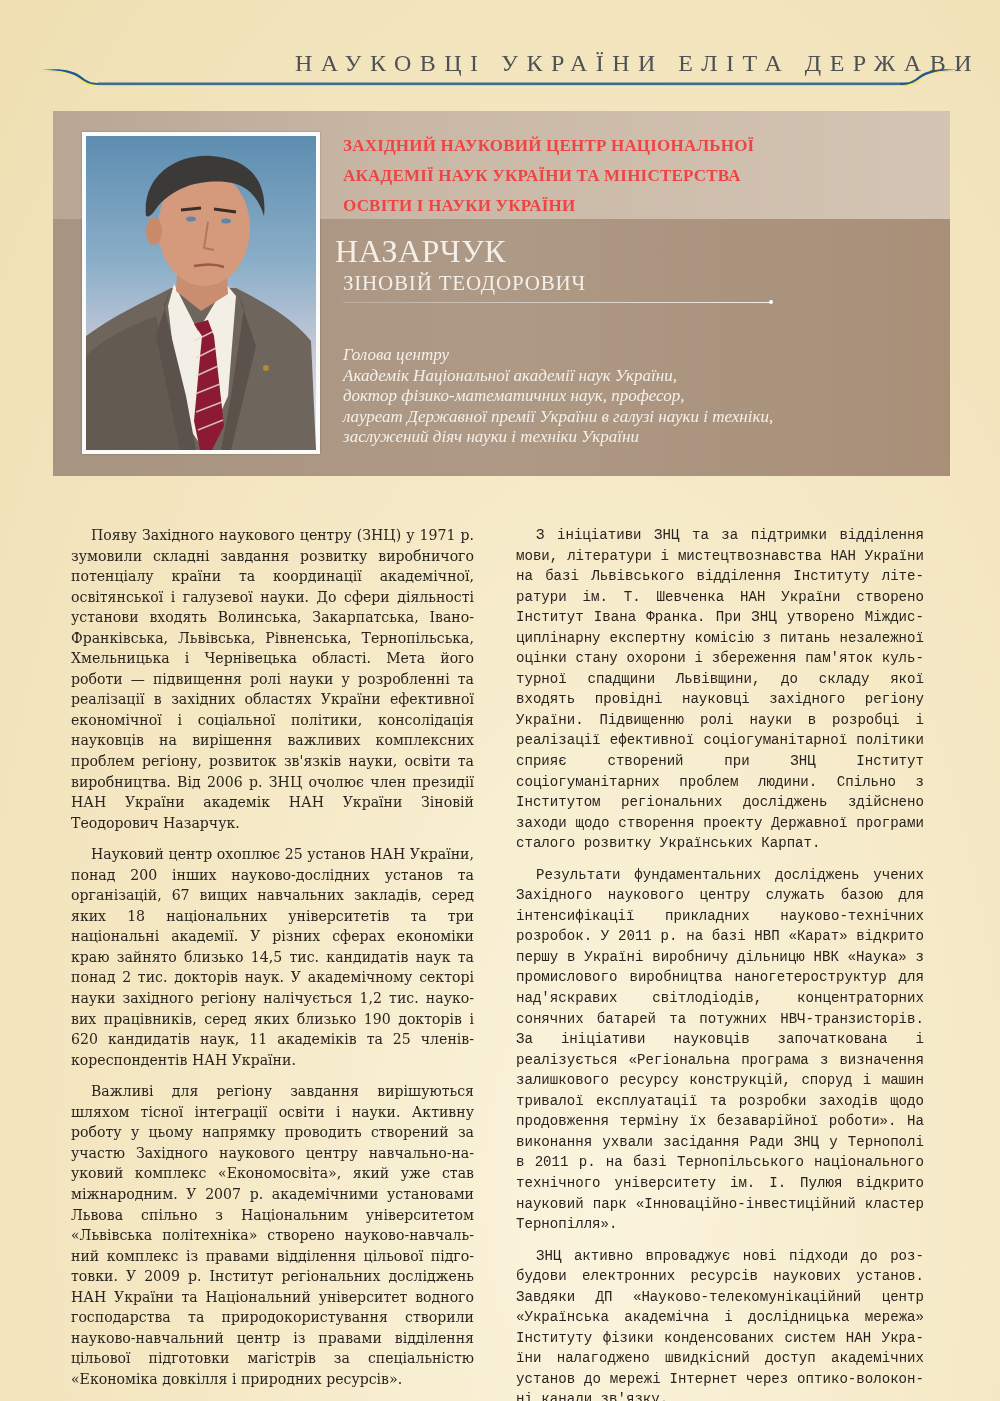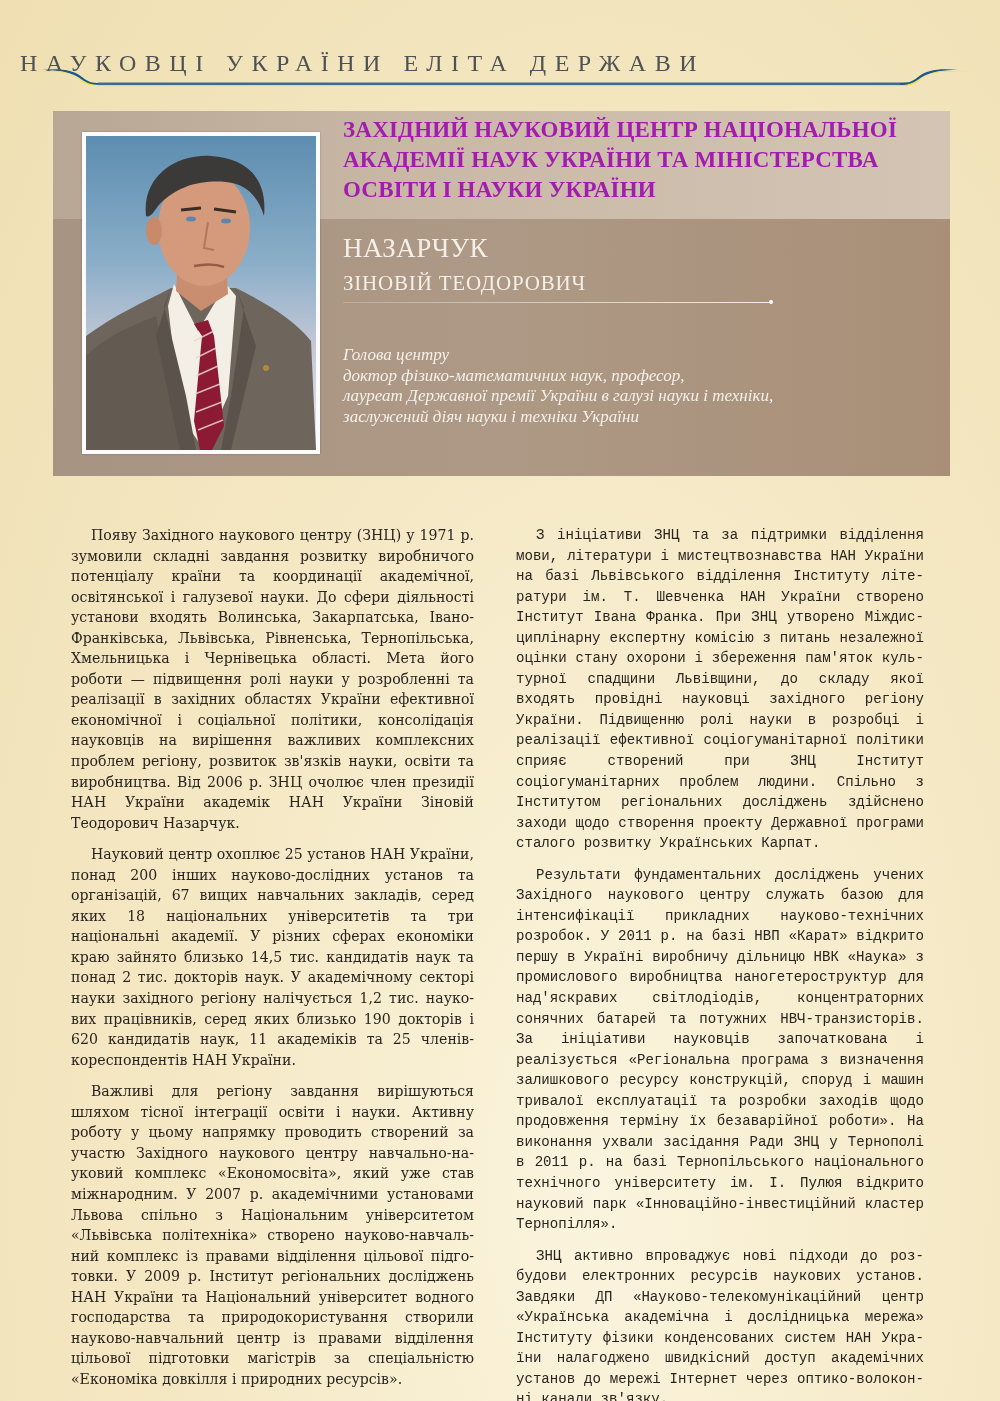--- a/index.html
+++ b/index.html
@@ -4,41 +4,41 @@
 <style>
   html, body { margin: 0; padding: 0; }
   body {
     width: 1000px; height: 1401px; overflow: hidden; position: relative;
     background: radial-gradient(ellipse at 60% 85%, #fbf4de 0%, #f5e9c6 45%, #efdfb2 100%);
     font-family: "DejaVu Serif", "Liberation Serif", serif;
     color: #2a2420;
   }
   .masthead { position: absolute; left: 20px; top: 40px; width: 960px; height: 50px; }
   .masthead .title {
-    position: absolute; left: 0; right: 0; top: 10px; text-align: left;
+    position: absolute; left: 0; right: 0; top: 10px; text-align: right;
     font-family: "Liberation Serif", serif; font-size: 24px; letter-spacing: 8.5px;
     color: #4f5154; white-space: nowrap;
   }
   .masthead svg { position: absolute; left: 0; top: 0; }
 
   .panel { position: absolute; left: 53px; top: 111px; width: 897px; height: 365px; }
   .panel .top-band { position: absolute; left: 0; top: 0; width: 100%; height: 108px;
     background: linear-gradient(90deg, #b9a796 0%, #c9b8a6 40%, #d4c4b3 100%); }
   .panel .bottom-band { position: absolute; left: 0; top: 108px; width: 100%; height: 257px;
     background: linear-gradient(90deg, #a89482 0%, #ad9985 50%, #a98f78 100%); }
   .photo-frame { position: absolute; left: 29px; top: 21px; width: 238px; height: 322px;
     background: #fbfbfb; box-shadow: 0 0 2px rgba(0,0,0,0.25); }
   .photo { position: absolute; left: 4px; top: 4px; width: 230px; height: 314px; overflow: hidden;
     background: linear-gradient(180deg, #5d8db0 0%, #8aaec8 40%, #c5c9d8 68%, #e9e8ef 100%); }
 
-  .org-title { position: absolute; left: 290px; top: 4px; width: 590px;
-    font-family: "Liberation Serif", serif; font-weight: bold; font-size: 23px; line-height: 30px;
-    color: #a21caf; letter-spacing: 0.2px; }
-  .surname { position: absolute; left: 290px; top: 122px; font-family: "Liberation Serif", serif;
-    font-size: 27px; color: #f4efe8; letter-spacing: 0.5px; }
+  .org-title { position: absolute; left: 290px; top: 20px; width: 590px;
+    font-family: "Liberation Serif", serif; font-weight: bold; font-size: 17px; line-height: 30px;
+    color: #ef4444; letter-spacing: 0.2px; }
+  .surname { position: absolute; left: 282px; top: 122px; font-family: "Liberation Serif", serif;
+    font-size: 32px; color: #f4efe8; letter-spacing: 0.5px; }
   .given { position: absolute; left: 290px; top: 160px; font-family: "Liberation Serif", serif;
     font-size: 21px; color: #f4efe8; letter-spacing: 0.8px; }
   .name-rule { position: absolute; left: 290px; top: 191px; width: 428px; height: 1px;
     background: linear-gradient(90deg, rgba(255,255,255,0.2), rgba(255,255,255,0.85)); }
   .name-rule-dot { position: absolute; left: 716px; top: 189px; width: 4px; height: 4px; border-radius: 50%; background: #fff; }
   .titles { position: absolute; left: 290px; top: 210px; width: 600px;
     font-family: "Liberation Serif", serif; font-style: italic; font-size: 17px; line-height: 20.5px; color: #f6f1ea; margin-top: 24px; }
   .titles div { white-space: nowrap; }
 
   .col { position: absolute; top: 514px; width: 425px; font-family: "DejaVu Serif", serif;
@@ -112,20 +112,21 @@
     <div>ОСВІТИ І НАУКИ УКРАЇНИ</div>
   </div>
 
   <div class="surname">НАЗАРЧУК</div>
   <div class="given">ЗІНОВІЙ ТЕОДОРОВИЧ</div>
   <div class="name-rule"></div>
   <div class="name-rule-dot"></div>
 
   <div class="titles">
     <div>Голова центру</div>
+    <div>Академік Національної академії наук України,</div>
     <div>доктор фізико-математичних наук, професор,</div>
     <div>лауреат Державної премії України в галузі науки і техніки,</div>
     <div>заслужений діяч науки і техніки України</div>
   </div>
 </div>
 
 <div class="col left">
   <p>Появу Західного наукового центру (ЗНЦ) у 1971 р. зумовили складні завдання розвитку ви­робничого потенціалу країни та координації ака­демічної, освітянської і галузевої науки. До сфери діяльності установи входять Волинська, Закарпат­ська, Івано-Франківська, Львівська, Рівненська, Тернопільська, Хмельницька і Чернівецька області. Мета його роботи — підвищення ролі науки у роз­робленні та реалізації в західних областях України ефективної економічної і соціальної політики, кон­солідація науковців на вирішення важливих комп­лексних проблем регіону, розвиток зв'язків науки, освіти та виробництва. Від 2006 р. ЗНЦ очолює член президії НАН України академік НАН України Зі­новій Теодорович Назарчук.</p>
   <p>Науковий центр охоплює 25 установ НАН України, понад 200 інших науково-дослідних уста­нов та організацій, 67 вищих навчальних закладів, серед яких 18 національних університетів та три національні академії. У різних сферах економіки краю зайнято близько 14,5 тис. кандидатів наук та понад 2 тис. докторів наук. У академічному секторі науки західного регіону налічується 1,2 тис. науко­вих працівників, серед яких близько 190 докторів і 620 кандидатів наук, 11 академіків та 25 членів-кореспондентів НАН України.</p>
   <p>Важливі для регіону завдання вирішуються шляхом тісної інтеграції освіти і науки. Активну роботу у цьому напрямку проводить створений за участю Західного наукового центру навчально-на­уковий комплекс «Економосвіта», який уже став міжнародним. У 2007 р. академічними установа­ми Львова спільно з Національним університетом «Львівська політехніка» створено науково-навчаль­ний комплекс із правами відділення цільової підго­товки. У 2009 р. Інститут регіональних досліджень НАН України та Національний університет водно­го господарства та природокористування створи­ли науково-навчальний центр із правами відділен­ня цільової підготовки магістрів за спеціальністю «Економіка довкілля і природних ресурсів».</p>

